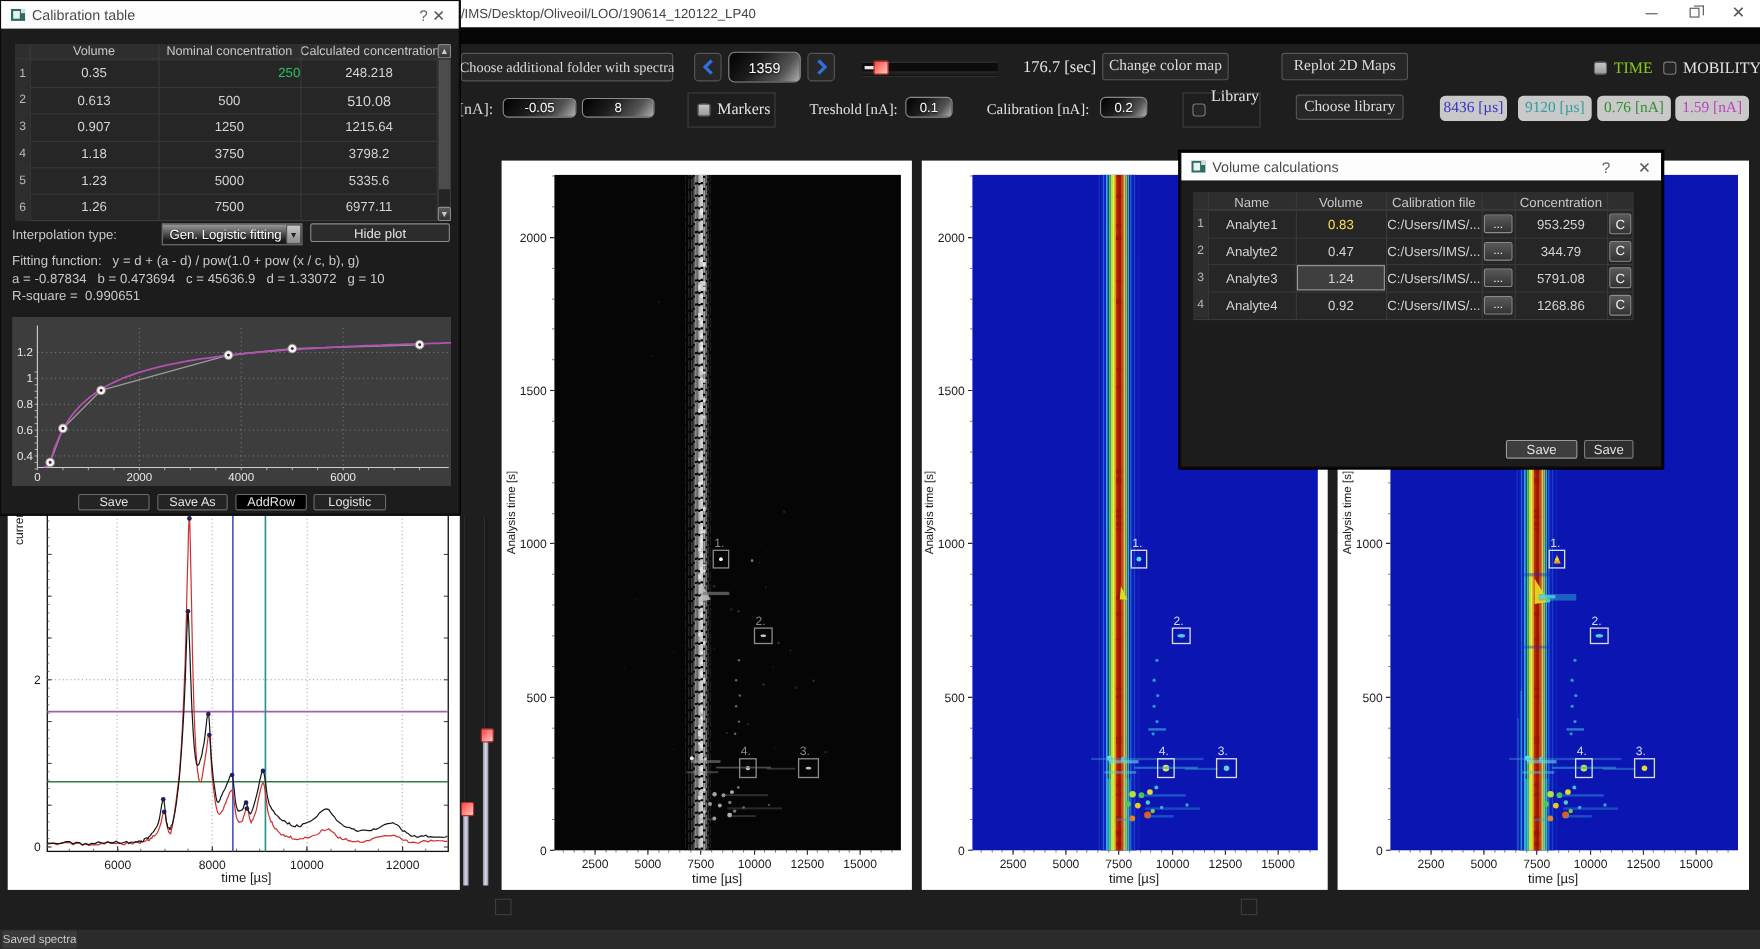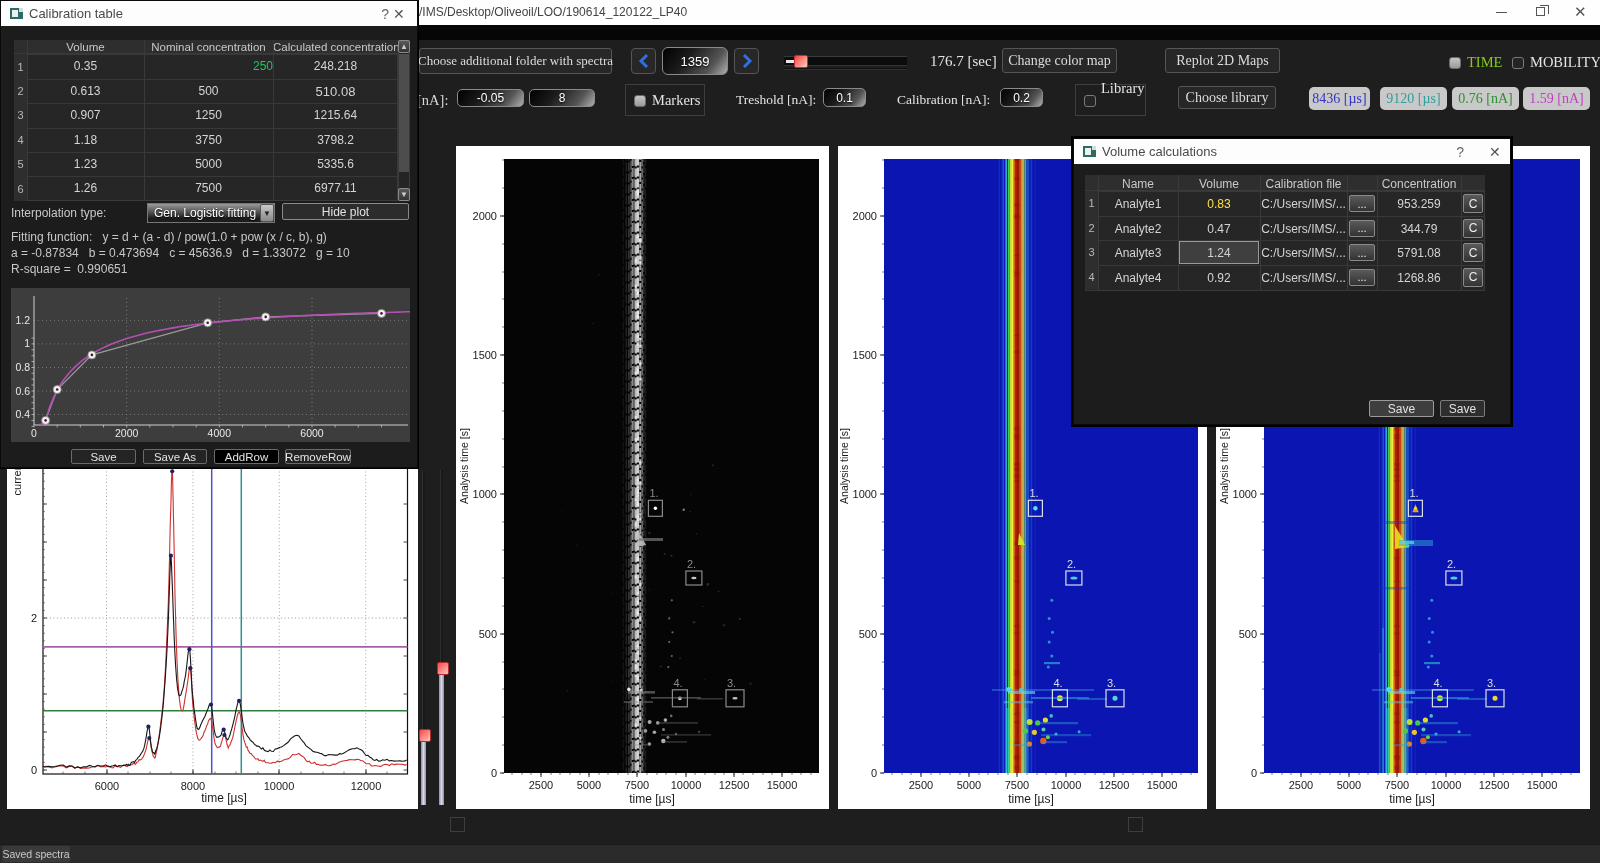--- a/index.html
+++ b/index.html
@@ -917,21 +917,21 @@
           <circle cx="196.7" cy="34.8" r="1.3" fill="#50102e"></circle>
           <circle cx="254.7" cy="28.9" r="4" fill="#f2f2f2" stroke="#888" stroke-width="0.8"></circle>
           <circle cx="254.7" cy="28.9" r="1.3" fill="#50102e"></circle>
           <circle cx="370.5" cy="25.4" r="4" fill="#f2f2f2" stroke="#888" stroke-width="0.8"></circle>
           <circle cx="370.5" cy="25.4" r="1.3" fill="#50102e"></circle>
         </svg>
       </div>
       <div class="dbtn abs" style="left:70px;top:448px;width:65px;height:15px;border:1px solid #6a6a6a;background:#242424;font-size:11.5px">Save</div>
       <div class="dbtn abs" style="left:142px;top:448px;width:64px;height:15px;border:1px solid #6a6a6a;background:#242424;font-size:11.5px">Save As</div>
       <div class="dbtn abs" style="left:213px;top:448px;width:65px;height:15px;border:1px solid #6a6a6a;background:#000000;font-size:11.5px">AddRow</div>
-      <div class="dbtn abs" style="left:284px;top:448px;width:66px;height:15px;border:1px solid #6a6a6a;background:#242424;font-size:11.5px">RemoveRow</div>
+      <div class="dbtn abs" style="left:284px;top:448px;width:66px;height:15px;border:1px solid #6a6a6a;background:#242424;font-size:11.5px">Logistic</div>
     </div>
     <div class="dlg" style="left:1073px;top:138px;width:438px;height:287px;box-shadow:0 0 0 2px #000">
       <div class="tbar">
         <svg width="13" height="11" style="margin:0 6px 0 9px">
           <rect x="0" y="0" width="13" height="11" fill="#2e6b66"></rect>
           <rect x="2" y="2" width="6" height="7" fill="#eaf2f0"></rect>
           <rect x="9" y="0" width="4" height="4" fill="#cfe0de"></rect>
         </svg>
         <span>Volume calculations</span>
         <span style="margin-left:auto;color:#666;font-size:14px;margin-right:46px">?</span>

